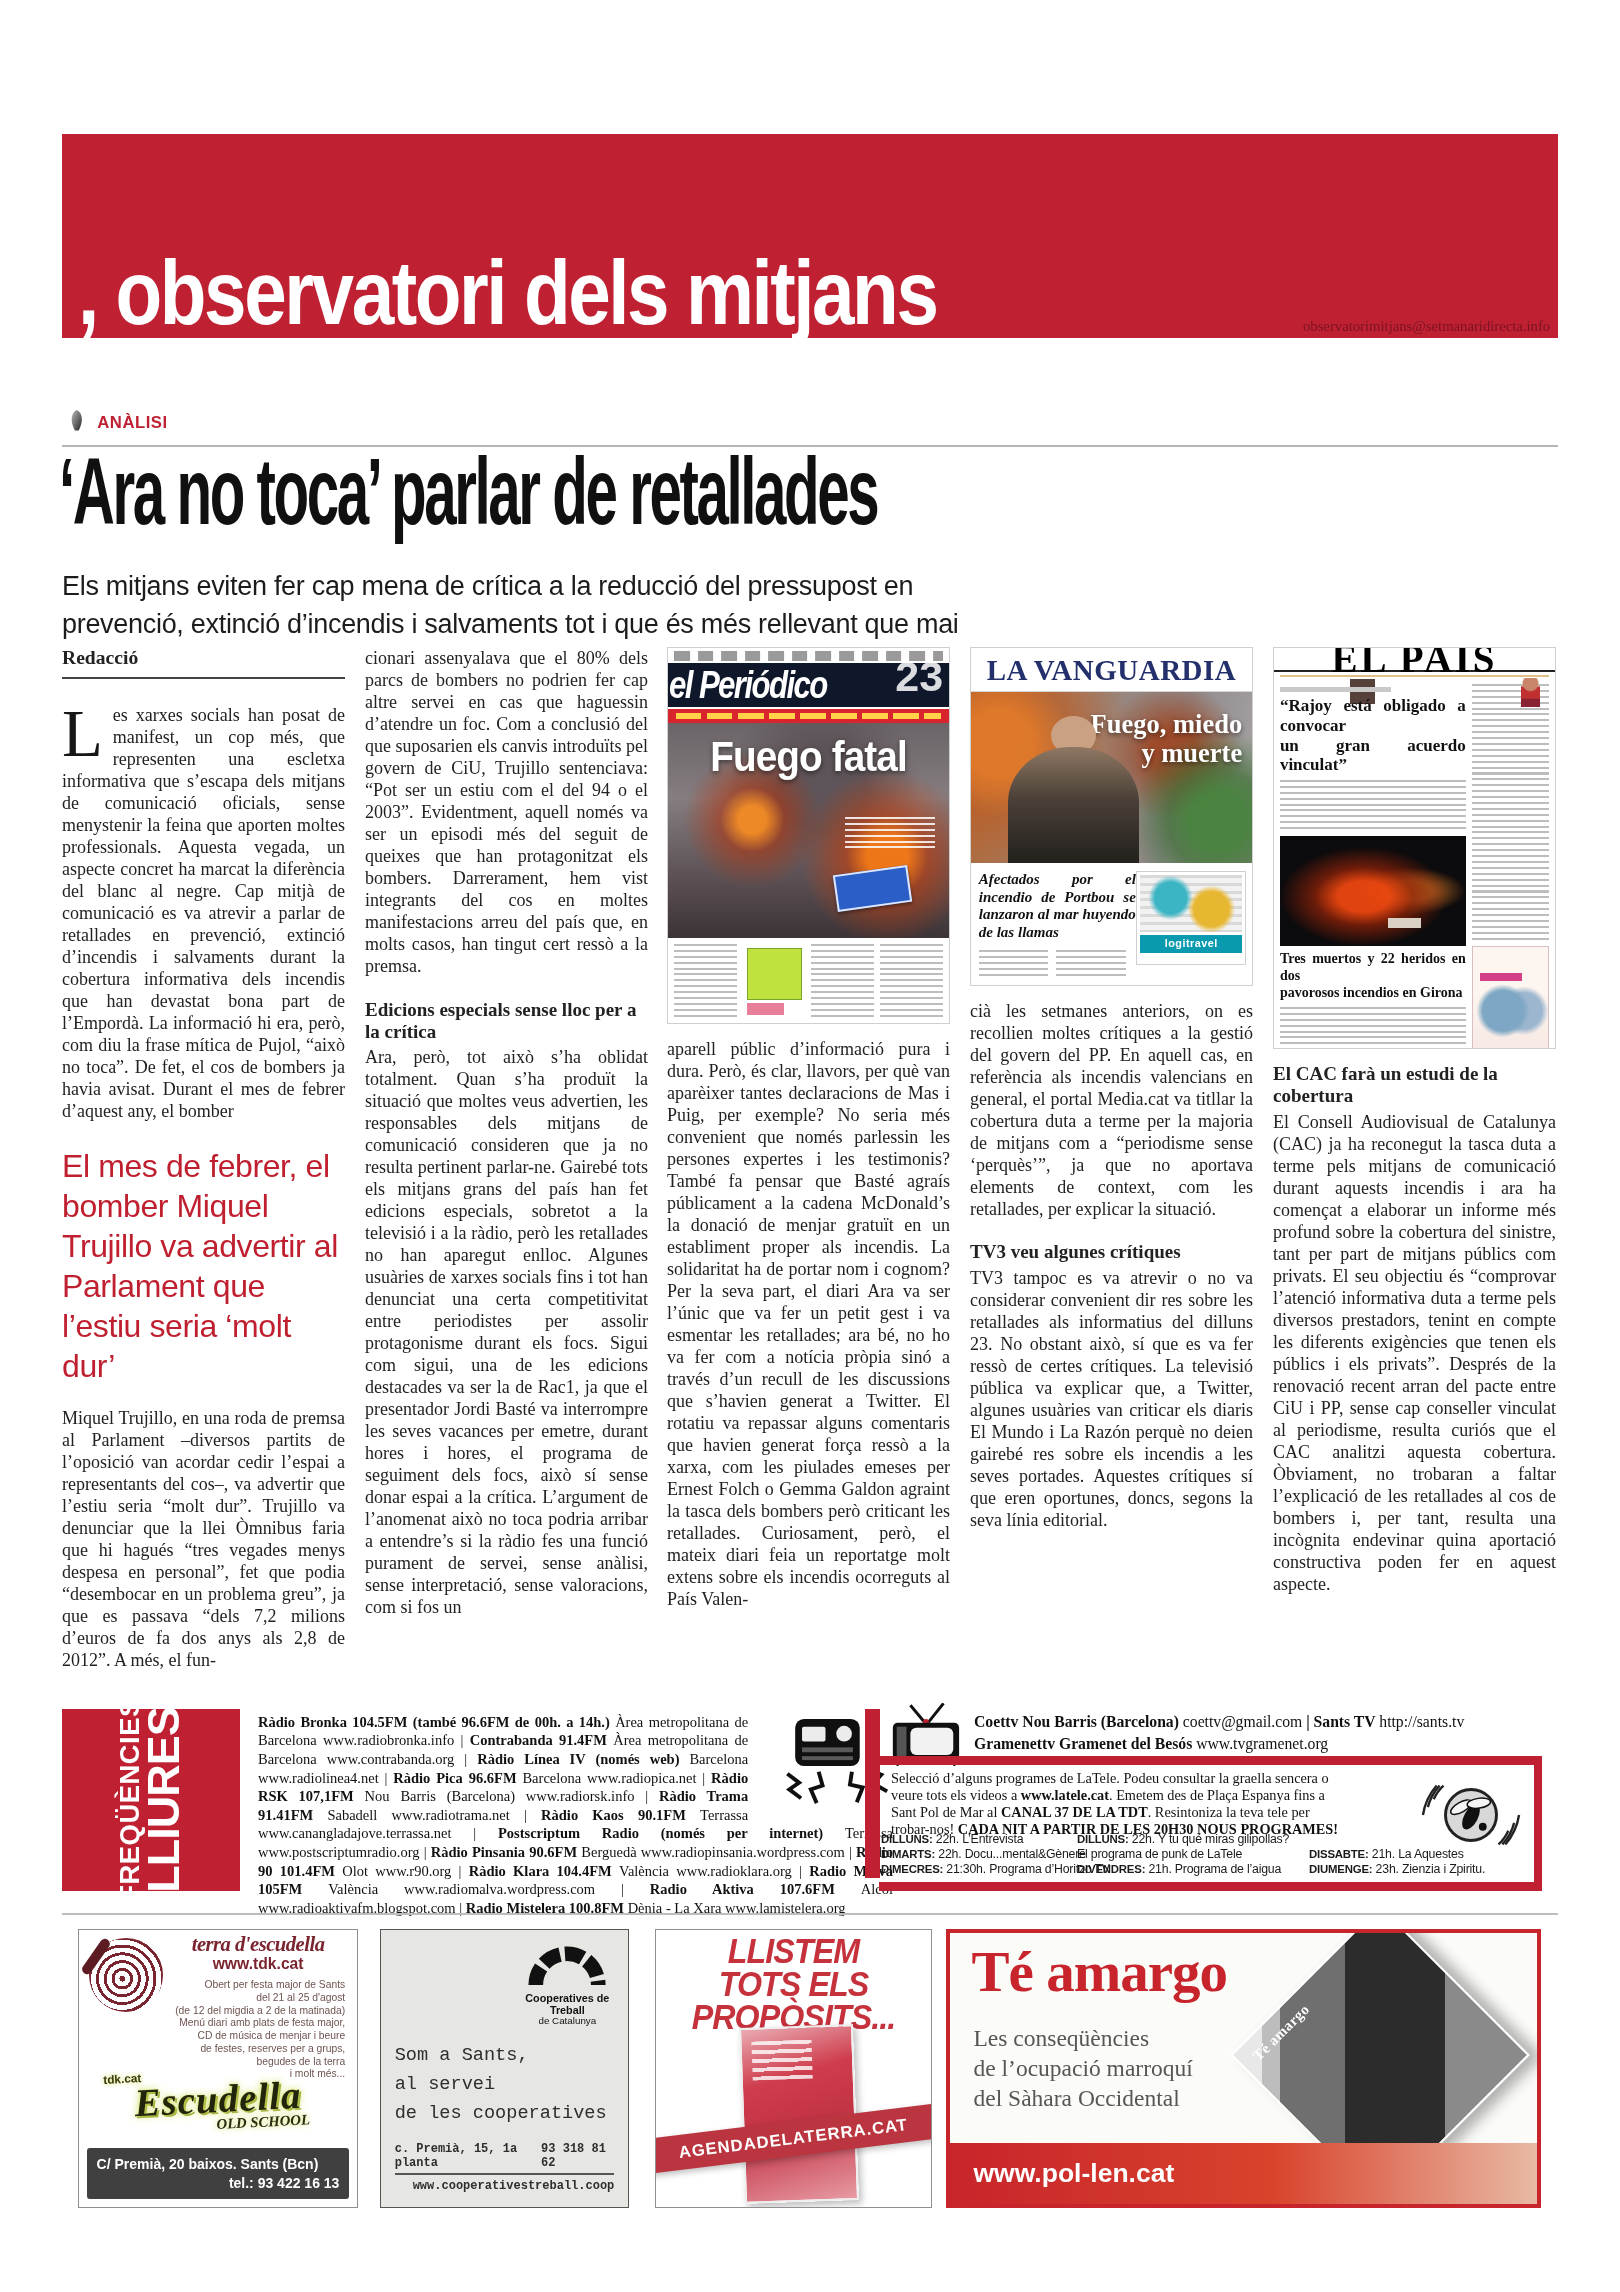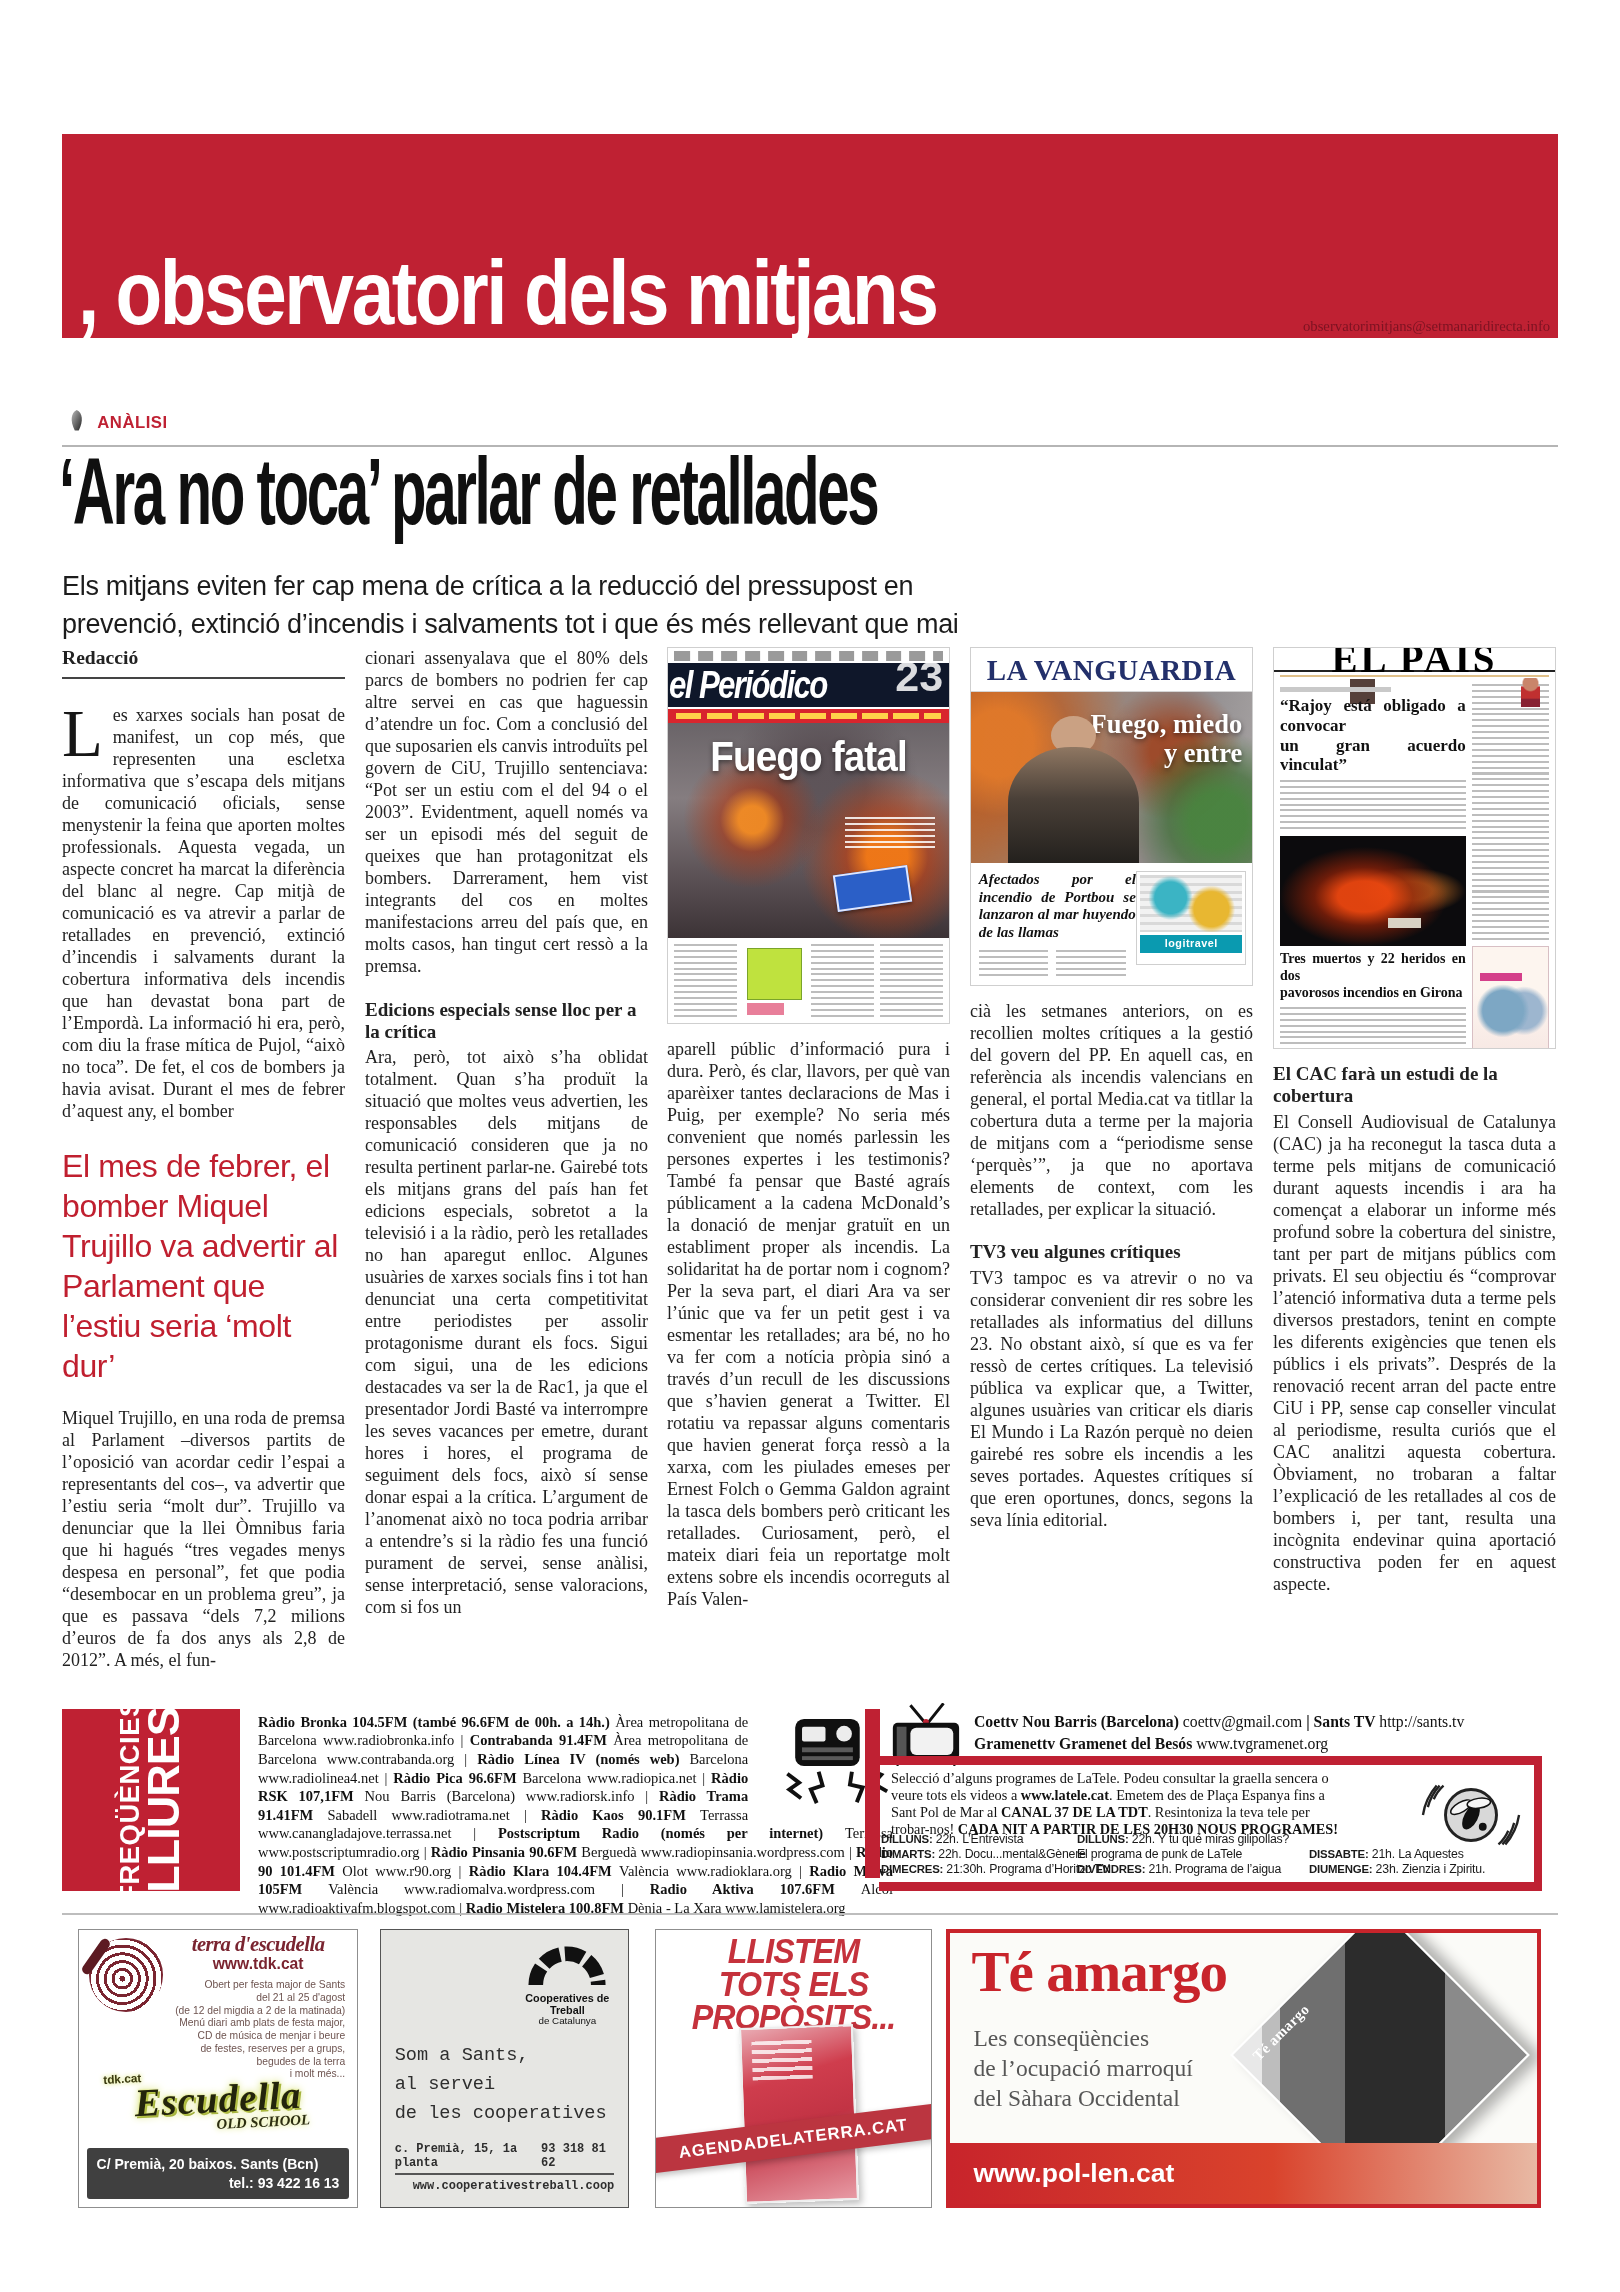--- a/index.html
+++ b/index.html
@@ -303,21 +303,21 @@
       </div>
     </div>
     <p class="coltext" style="margin-bottom:0;">aparell públic d’informació pura i dura. Però, és clar, llavors, per què van aparèixer tantes declaracions de Mas i Puig, per exemple? No seria més convenient que només parlessin les persones expertes i les testimonis? També fa pensar que Basté agraís públicament a la cadena McDonald’s la donació de menjar gratuït en un establiment proper als incendis. La solidaritat ha de portar nom i cognom? Per la seva part, el diari Ara va ser l’únic que va fer un petit gest i va esmentar les retallades; ara bé, no ho va fer com a notícia pròpia sinó a través d’un recull de les discussions que s’havien generat a Twitter. El rotatiu va repassar alguns comentaris que havien generat força ressò a la xarxa, com les piulades emeses per Ernest Folch o Gemma Galdon agraint la tasca dels bombers però criticant les retallades. Curiosament, però, el mateix diari feia un reportatge molt extens sobre els incendis ocorreguts al País Valen-</p>
   </div>
 
   <div class="col col-4">
     <div class="paper vanguardia">
       <div class="lv-masthead">LA VANGUARDIA</div>
       <div class="lv-photo">
         <div class="lv-headline pre">Fuego, miedo
-y entre</div>
+y muerte</div>
         <div class="lv-man">
             <div class="lv-head"></div>
             <div class="lv-body"></div>
           </div>
       </div>
       <div class="lv-lower">
         <div class="lv-sub">Afectados por el incendio de Portbou se lanzaron al mar huyendo de las llamas</div>
         <div class="lv-cols">
             <div class="bars"></div>
             <div class="bars"></div>

